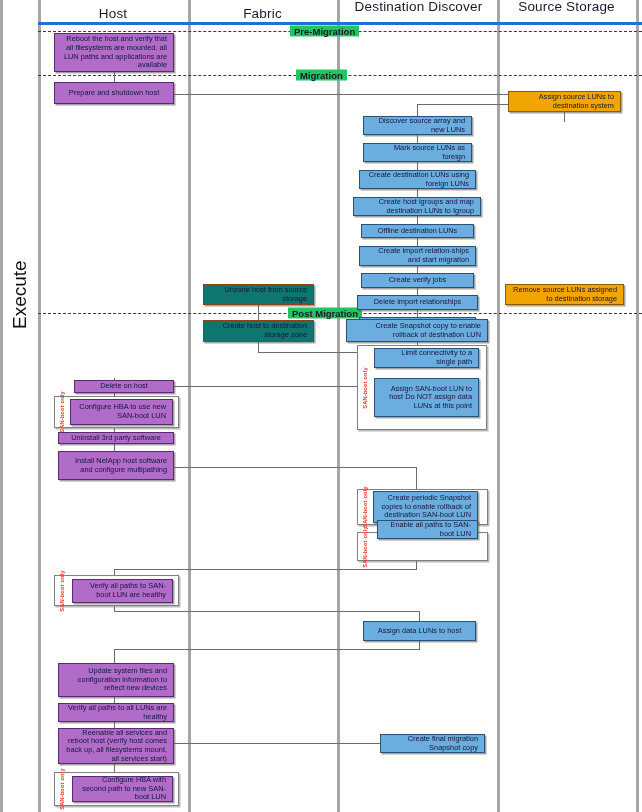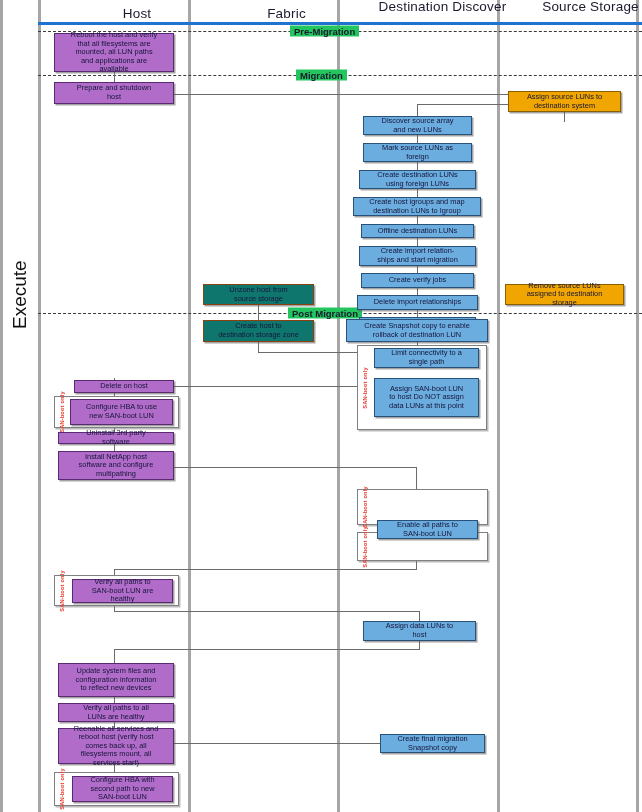--- a/index.html
+++ b/index.html
@@ -4,36 +4,36 @@
 <style>
   html,body{margin:0;padding:0;background:#ffffff;}
   body{width:642px;height:812px;overflow:hidden;
        font-family:"Liberation Sans",sans-serif;color:#1a1a2e;}
   #stage{position:relative;width:642px;height:812px;}
 
   
   .vline{position:absolute;top:0;width:3px;background:#a6a6a6;}
   .outer-left{position:absolute;left:0;top:0;width:3px;height:812px;background:#a6a6a6;}
   .hdr{position:absolute;text-align:center;font-size:13.5px;color:#1a1a2e;
-       line-height:15px;letter-spacing:.2px;padding-left:24px;}
+       line-height:15px;letter-spacing:.2px;}
   .blueline{position:absolute;left:38px;right:0;height:3px;background:#1f72d0;}
 
   .phase{position:absolute;left:38px;right:0;height:0;
          border-top:1.6px dashed #3a3a3a;}
   .phase-lab{position:absolute;font-size:9.5px;font-weight:bold;color:#1a1a2e;
              background:#22c55e;padding:0 4px;transform:translateY(-50%);white-space:nowrap;}
 
   .exec{position:absolute;left:2px;top:300px;width:36px;text-align:center;
         font-size:19px;color:#111;transform:rotate(-90deg);transform-origin:center;
         white-space:nowrap;}
 
   
   .node{position:absolute;box-sizing:border-box;display:flex;align-items:center;
-        justify-content:center;text-align:center;font-size:7.4px;line-height:8.6px;
-        border:1px solid #3c3c50;color:#15153a;padding:1px 14px;
+        justify-content:center;text-align:right;font-size:7.4px;line-height:8.6px;
+        border:1px solid #3c3c50;color:#15153a;padding:1px 6px;
         box-shadow:1.5px 1.5px 0 rgba(90,90,90,.55);}
   .n-purple{background:#b06cc8;border-color:#5a2a70;}
   .n-blue{background:#6caddf;border-color:#28527a;}
   .n-orange{background:#0f766e;border-color:#8a4210;}
   .n-amber{background:#f0a500;border-color:#8a5f00;}
 
   
   .sanwrap{position:absolute;box-sizing:border-box;background:#ffffff;
            border:1px solid #808080;box-shadow:1.5px 1.5px 0 rgba(120,120,120,.5);}
   .sanlab{position:absolute;left:1px;top:0;bottom:0;width:12px;
@@ -188,20 +188,21 @@
 
   <div class="node n-purple" style="left:58px;top:432px;width:116px;height:12px;">Uninstall 3rd party software</div>
 
   <div class="node n-purple" style="left:58px;top:451px;width:116px;height:29px;">Install NetApp host software and configure multipathing</div>
 
   <div class="sanwrap" style="left:357px;top:489px;width:131px;height:36px;">
     <div class="sanlab">
       <span>SAN-boot only</span>
     </div>
   </div>
+  <div class="node n-blue" style="left:373px;top:491px;width:105px;height:32px;">Create periodic Snapshot copies to enable rollback of destination SAN-boot LUN</div>
 
   <div class="sanwrap" style="left:357px;top:532px;width:131px;height:29px;">
     <div class="sanlab">
       <span>SAN-boot only</span>
     </div>
   </div>
   <div class="node n-blue" style="left:377px;top:520px;width:101px;height:19px;">Enable all paths to SAN-boot LUN</div>
 
   <div class="sanwrap" style="left:54px;top:575px;width:125px;height:31px;">
     <div class="sanlab">

